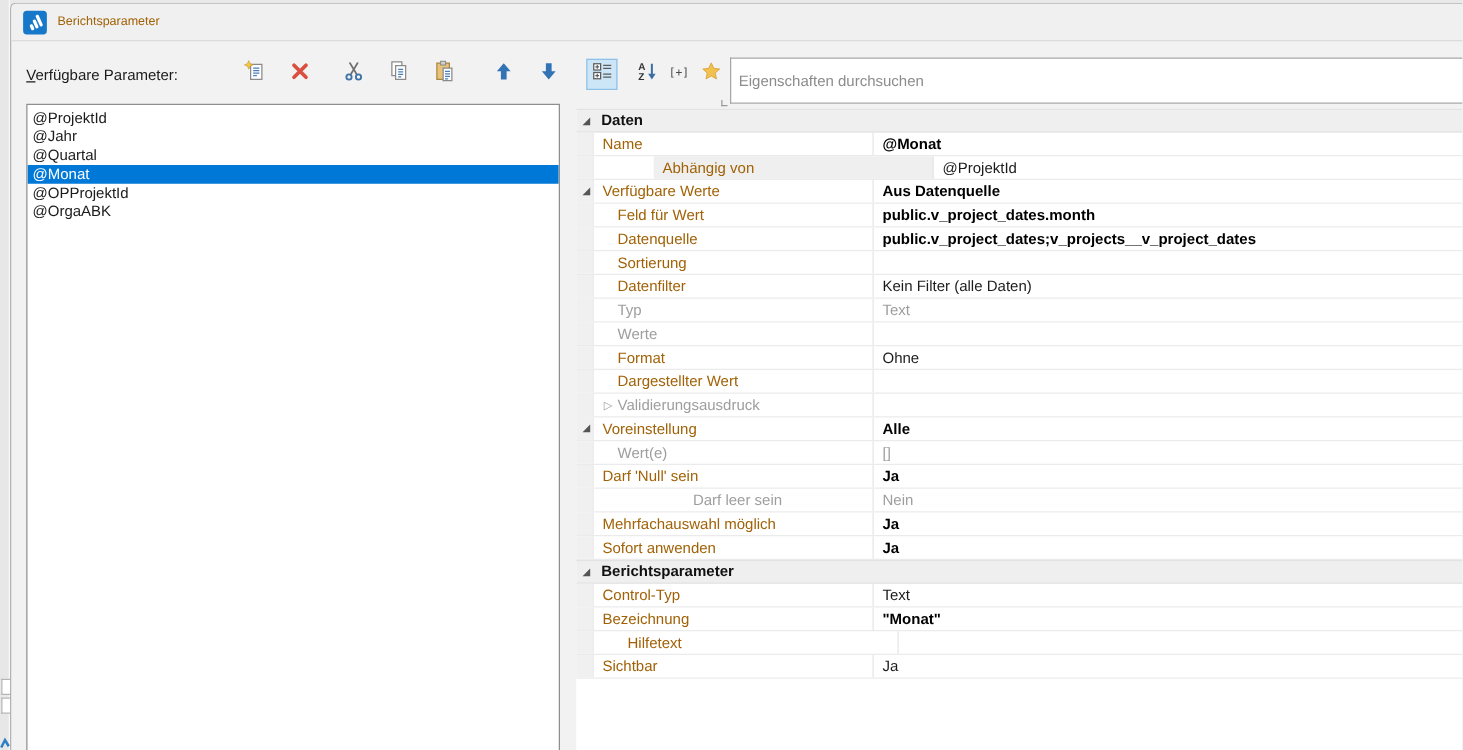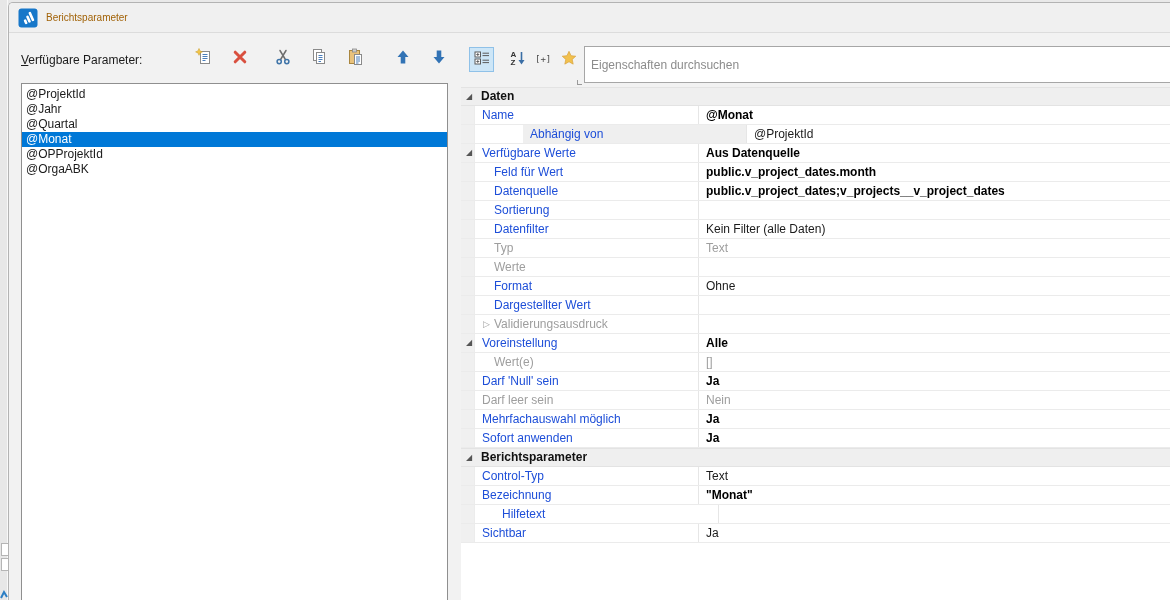--- a/index.html
+++ b/index.html
@@ -42,21 +42,21 @@
   
   .param-list { position:absolute; left:12px; top:80px; width:427px; bottom:-1px; background:#fff;
     border:1px solid #8f8f8f; padding-top:3px; overflow:hidden; }
   .param-item { height:15px; line-height:15px; font-size:12px; color:#1b1b1b; padding-left:4px; cursor:default; }
   .param-item.selected { background:#0078d7; color:#fff; }
 
   
   .prop-grid { position:absolute; left:452px; top:84px; right:0; bottom:0; background:#fff; }
   .pg-row { position:relative; height:19px; border-bottom:1px solid #ebebeb; font-size:12px; display:flex; }
   .pg-gutter { width:14px; background:#f0f0f0; border-right:1px solid #ececec; flex:none; }
-  .pg-label { width:224px; flex:none; line-height:18px; color:#1d4ed8; border-right:1px solid #e6e6e6;
+  .pg-label { width:224px; flex:none; line-height:18px; color:#a16207; border-right:1px solid #e6e6e6;
     white-space:nowrap; overflow:hidden; }
   .pg-value { flex:1; line-height:18px; color:#1b1b1b; padding-left:7px; white-space:nowrap; overflow:hidden; }
   .pg-value.bold { font-weight:bold; color:#000; }
   .pg-row.disabled .pg-label, .pg-row.disabled .pg-value { color:#9e9e9e; }
   .pg-row.sel .pg-label { background:#efefef;margin-left:48px; }
   .pg-row.category { background:#efefef; border-top:1px solid #e3e3e3; border-bottom:1px solid #e3e3e3; height:19px; }
   .pg-row.category .pg-cat-label { font-weight:bold; color:#111; line-height:17px; padding-left:20px; }
   .tri { position:absolute; top:0; line-height:18px; font-size:8px; color:#555; }
   .tri.collapsed { color:#9e9e9e; font-size:9px; }
 </style>
@@ -257,21 +257,21 @@
         <div class="pg-label" style="padding-left: 19px;">Wert(e)</div>
         <div class="pg-value">[]</div>
       </div>
       <div class="pg-row">
         <div class="pg-gutter"></div>
         <div class="pg-label" style="padding-left: 7px;">Darf 'Null' sein</div>
         <div class="pg-value bold">Ja</div>
       </div>
       <div class="pg-row disabled">
         <div class="pg-gutter"></div>
-        <div class="pg-label" style="padding-left: 7px;">Darf leer sein</div>
+        <div class="pg-label" style="padding-left: 7px; text-align: center;">Darf leer sein</div>
         <div class="pg-value">Nein</div>
       </div>
       <div class="pg-row">
         <div class="pg-gutter"></div>
         <div class="pg-label" style="padding-left: 7px;">Mehrfachauswahl möglich</div>
         <div class="pg-value bold">Ja</div>
       </div>
       <div class="pg-row">
         <div class="pg-gutter"></div>
         <div class="pg-label" style="padding-left: 7px;">Sofort anwenden</div>

